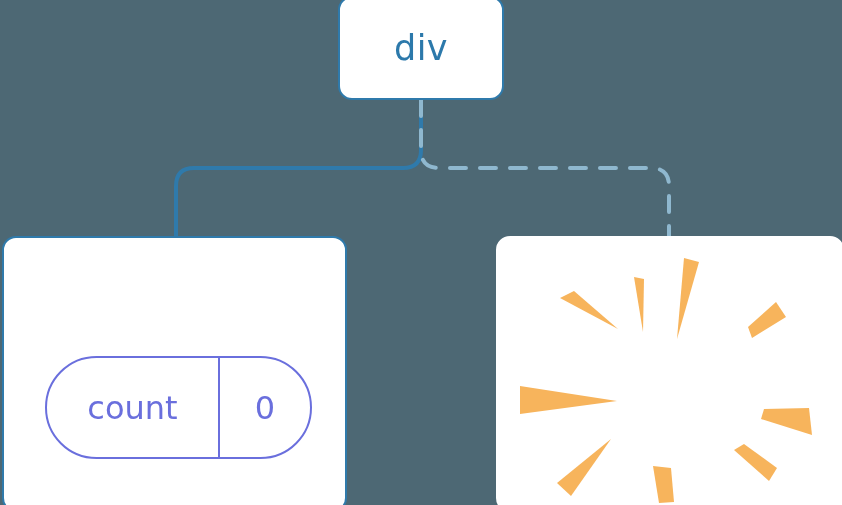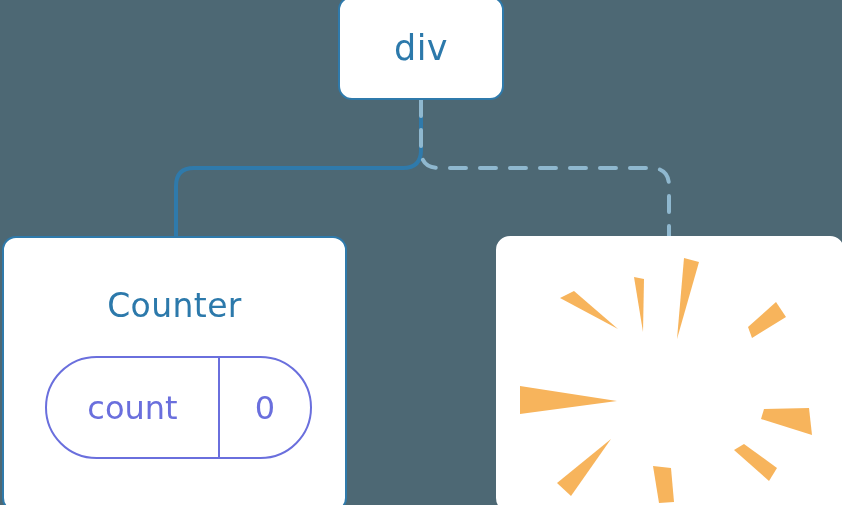--- a/index.html
+++ b/index.html
@@ -123,21 +123,20 @@
   <svg class="edges" viewBox="0 0 842 505" width="842" height="505">
     <path d="M 421 100 L 421 150 Q 421 168 403 168 L 194 168 Q 176 168 176 186 L 176 238" fill="none" stroke="#2f7aab" stroke-width="4" stroke-linecap="round"></path>
     <path d="M 421 100 L 421 150 Q 421 168 439 168 L 651 168 Q 669 168 669 186 L 669 238" fill="none" stroke="#8fb8cf" stroke-width="4" stroke-linecap="round" stroke-dasharray="16 14"></path>
   </svg>
 
   <div class="node node-root">
     <span class="node-label">div</span>
   </div>
 
   <div class="node node-counter">
-    <div class="counter-title">Counter</div>
     <div class="pill">
       <div class="pill-key">count</div>
       <div class="pill-value">0</div>
     </div>
   </div>
 
   <div class="node node-burst">
     <div class="burst-wrap">
       <svg viewBox="0 0 348 276" width="348" height="276">
         <g fill="#f7b45c">

